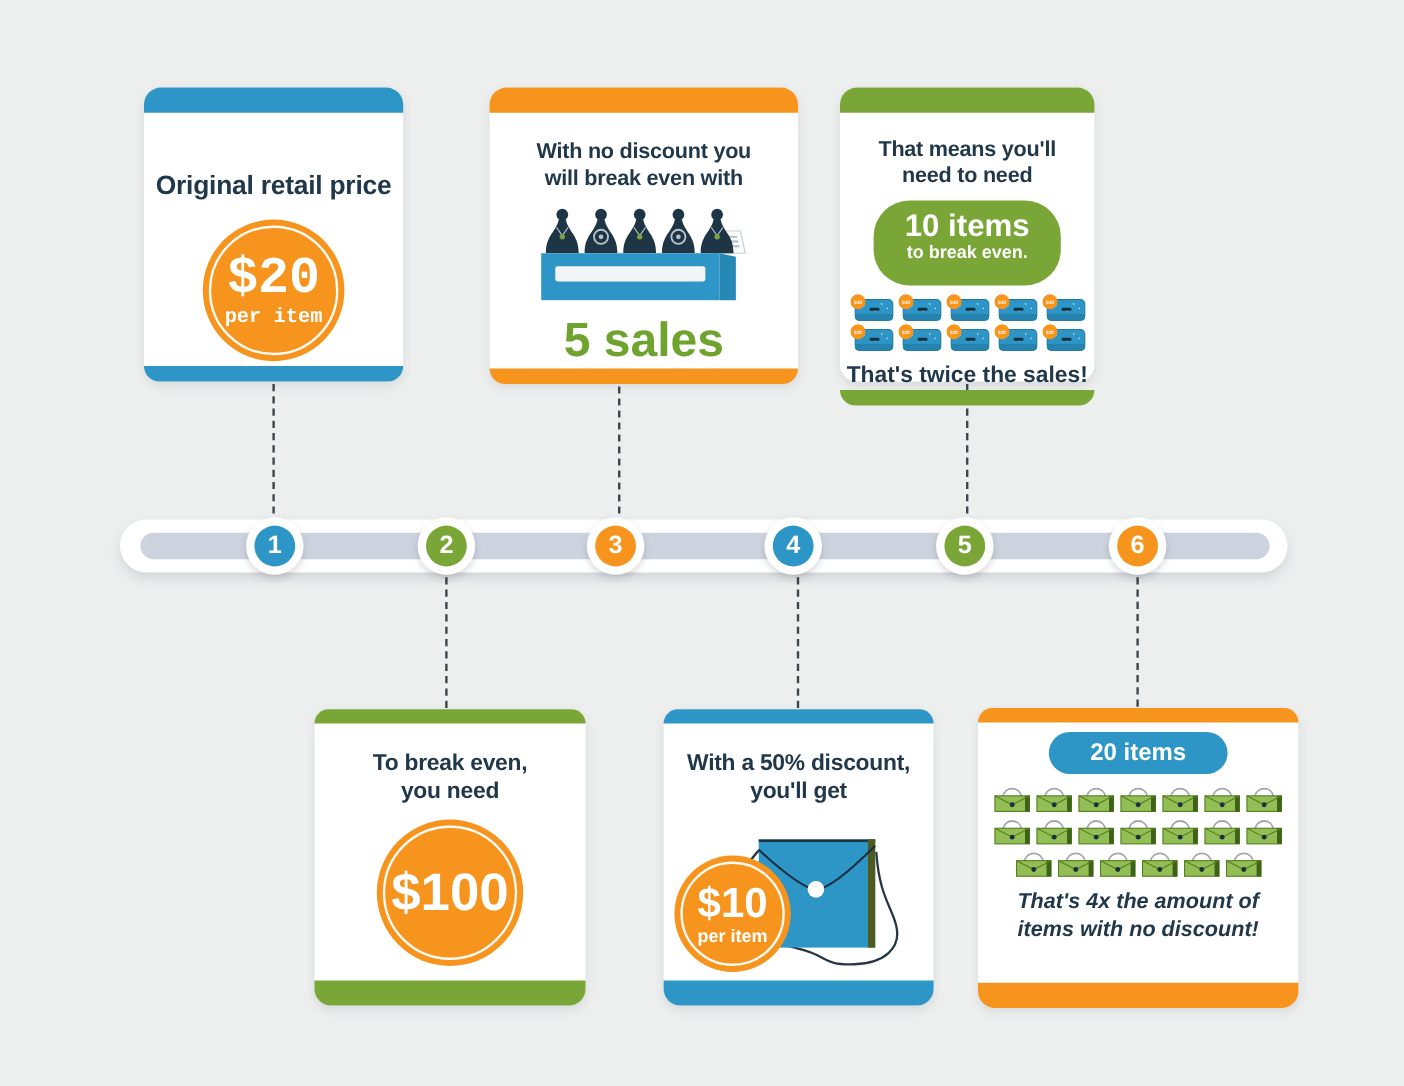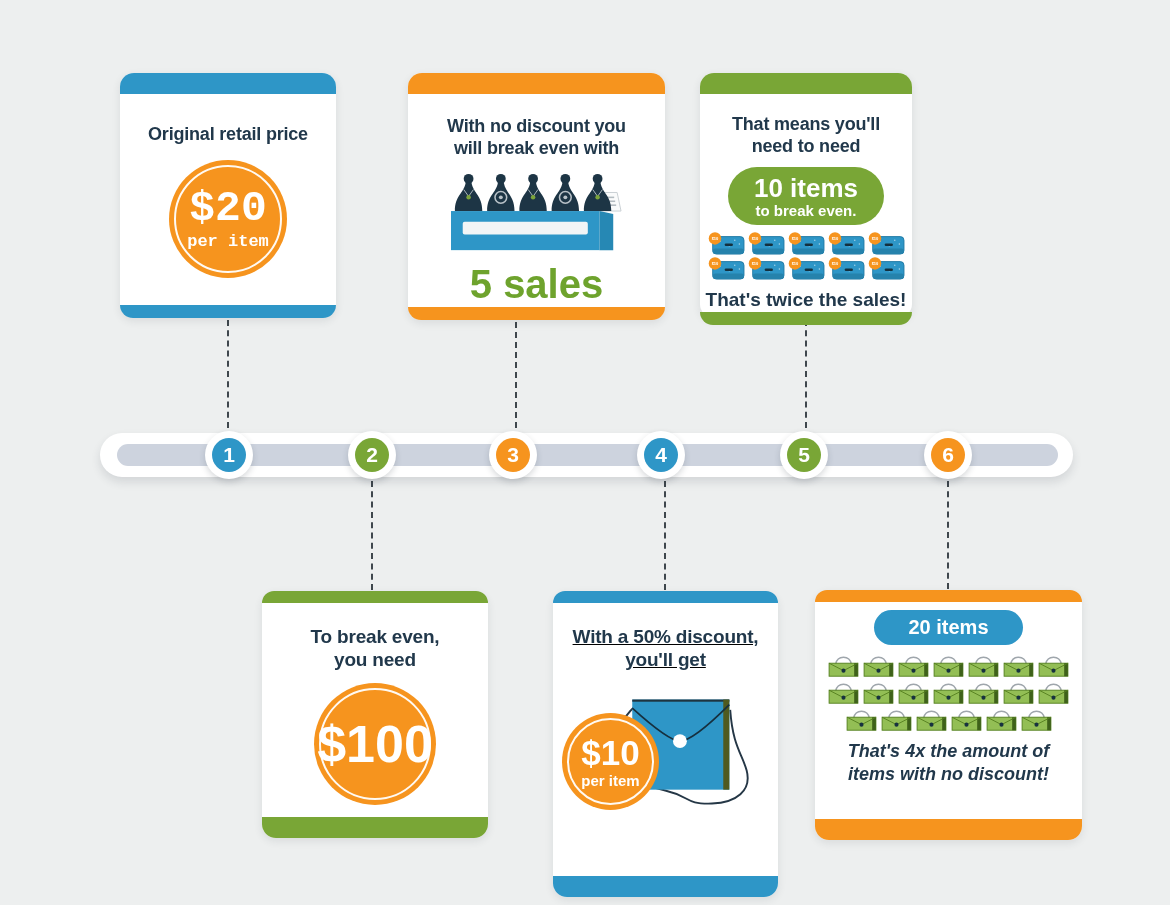--- a/index.html
+++ b/index.html
@@ -25,21 +25,21 @@
   .price-badge{position:relative;background:#F6941E;border-radius:50%;
                display:flex;flex-direction:column;align-items:center;justify-content:center;
                color:#fff;font-weight:bold;}
   .price-badge::before{content:"";position:absolute;inset:5px;border:2px solid rgba(255,255,255,.95);
                border-radius:50%;}
   .price-badge .val{line-height:1;}
   .price-badge .cap{line-height:1;margin-top:3px;}
 
   
   .pill{color:#fff;font-weight:bold;text-align:center;border-radius:30px;line-height:1;}
-  .pill.green{background:#79A636;padding:8px 26px 7px;}
+  .pill.green{background:#79A636;padding:8px 26px 20px;}
   .pill.blue{background:#2E96C7;padding:7px 34px 8px;font-size:20px;}
   .pill .l1{font-size:26px;}
   .pill .l2{font-size:15px;margin-top:2px;}
 
   .footnote{color:#21384B;font-weight:bold;font-size:18px;line-height:1.25;text-align:center;}
   .result-green{color:#6EA32D;font-weight:bold;font-size:40px;line-height:1;}
 
   
   .icon-grid{display:flex;flex-wrap:wrap;justify-content:center;align-content:flex-start;}
   .icon-grid.wallets{width:202px;gap:2px 3px;}
@@ -68,21 +68,21 @@
   <div class="conn" style="left:227px;top:320px;height:108px;"></div>
   <div class="conn" style="left:515px;top:322px;height:106px;"></div>
   <div class="conn" style="left:805px;top:320px;height:108px;"></div>
   <div class="conn" style="left:371px;top:481px;height:109px;"></div>
   <div class="conn" style="left:664px;top:481px;height:109px;"></div>
   <div class="conn" style="left:947px;top:481px;height:108px;"></div>
 
   <div class="card top-row" style="left:120px;top:73px;width:216px;height:245px;">
     <div class="bar bar-top blue"></div>
     <div class="body">
-      <div class="title" style="margin-top:30px;white-space:nowrap;font-size:18px;">Original retail price</div>
+      <div class="title" style="margin-top:48px;white-space:nowrap;font-size:22px;">Original retail price</div>
       <div class="price-badge" style="width:118px;height:118px;margin-top:14px;font-family:Liberation Mono, monospace;">
         <div class="val" style="font-size:43px;">$20</div>
         <div class="cap" style="font-size:17px;">per item</div>
       </div>
     </div>
     <div class="bar bar-bottom blue"></div>
   </div>
 
   <div class="card top-row" style="left:408px;top:73px;width:257px;height:247px;">
     <div class="bar bar-top orange"></div>
@@ -283,27 +283,27 @@
   </div>
   <div class="step-circle" style="left:924px;">
     <div class="inner orange">6</div>
   </div>
 
   <div class="card bottom-row" style="left:262px;top:591px;width:226px;height:247px;">
     <div class="bar bar-top green"></div>
     <div class="body">
       <div class="title" style="margin-top:22px;max-width:155px;font-size:19px;">To break even, you need</div>
       <div class="price-badge" style="width:122px;height:122px;margin-top:12px;">
-        <div class="val" style="font-size:52px;">$100</div>
+        <div class="val" style="font-size:44px;">$100</div>
       </div>
     </div>
     <div class="bar bar-bottom green"></div>
   </div>
 
-  <div class="card bottom-row" style="left:553px;top:591px;width:225px;height:306px;text-decoration:underline;">
+  <div class="card bottom-row" style="left:553px;top:591px;width:225px;height:247px;">
     <div class="bar bar-top blue"></div>
     <div class="body" style="position:relative;">
       <div class="title" style="margin-top:22px;max-width:190px;font-size:19px;">With a 50% discount, you'll get</div>
 
       <svg width="182" height="130" viewBox="0 0 210 150" style="margin-top:6px;margin-left:14px;">
         <path d="M63 32 C22 68 36 118 96 131 C126 138 118 147 150 146 C178 145 196 131 190 108 C185 89 174 80 171 38" fill="none" stroke="#253746" stroke-width="2.2"></path>
         <rect x="58" y="26" width="112" height="104" fill="#2E96C7"></rect>
         <rect x="58" y="26" width="112" height="2.5" fill="#1E3440"></rect>
         <rect x="163" y="26" width="7" height="104" fill="#4F5A1F"></rect>
         <path d="M58 36 Q100 74 113 74 Q128 74 170 32" fill="none" stroke="#16303F" stroke-width="2"></path>

